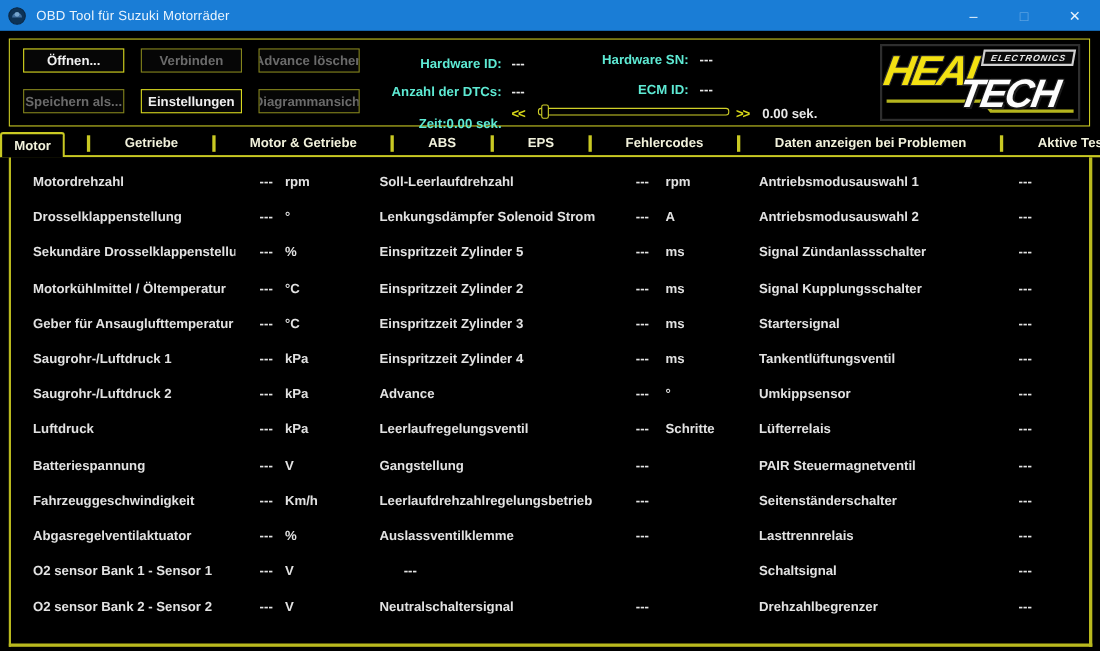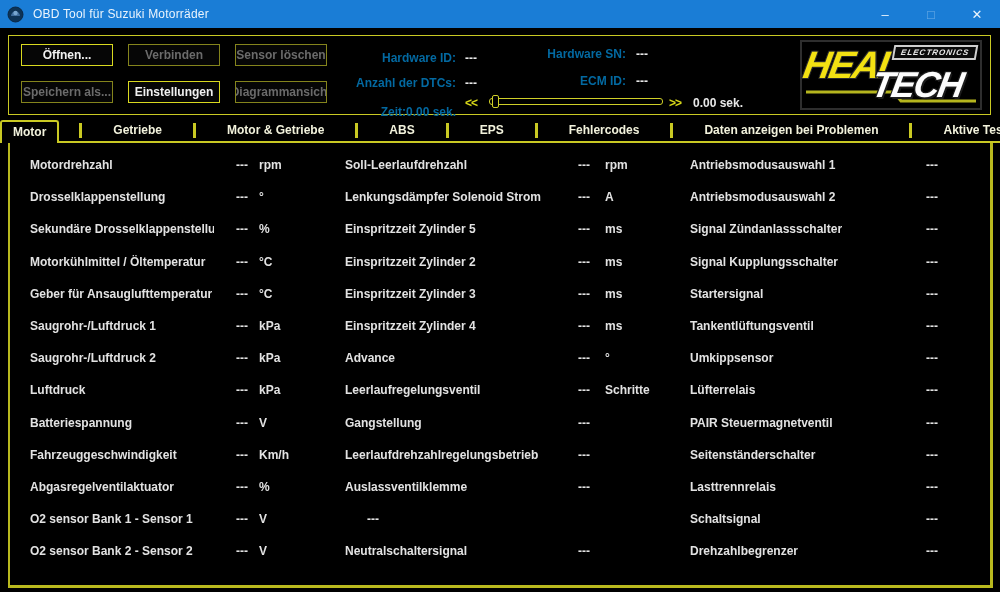--- a/index.html
+++ b/index.html
@@ -20,21 +20,21 @@
   
   .toolbar { position:absolute; left:8px; top:35px; width:983px; height:80px;
              border:1px solid #c9c923; background:#000; }
   .btn-grid { position:absolute; left:12px; top:8px; display:grid;
               grid-template-columns:repeat(3,92px); column-gap:15px; row-gap:15px; }
   .tb-btn { height:22px; background:#060606; border:1px solid #d9d91f; color:#f0f0f0;
             font-size:12px; font-weight:700; display:flex; align-items:center;
             justify-content:center; white-space:nowrap; overflow:hidden; }
   .tb-btn.disabled { color:#6b6b6b; border-color:#84841c; }
 
-  .info-label { position:absolute; font-size:12px; font-weight:700; color:#0369a1;
+  .info-label { position:absolute; font-size:12px; font-weight:700; color:#5eead4;
                 text-align:right; white-space:nowrap; }
   .info-value { position:absolute; font-size:12px; font-weight:700; color:#e8e8e8;
                 white-space:nowrap; }
   .scrub { position:absolute; font-size:12px; font-weight:700; color:#d8d818; letter-spacing:-1px; }
   .slider { position:absolute; left:480px; top:62px; width:174px; height:7px;
             border:1px solid #cfcf28; border-radius:3px; background:#000; }
   .slider-handle { position:absolute; left:2px; top:-4px; width:7px; height:13px;
                    border:1px solid #cfcf28; border-radius:2px; background:#000; }
 
   
@@ -98,21 +98,21 @@
       <span class="win-btn">–</span>
       <span class="win-btn dim">□</span>
       <span class="win-btn">✕</span>
     </div>
   </div>
 
   <div class="toolbar">
     <div class="btn-grid" id="btn-grid">
         <div class="tb-btn">Öffnen...</div>
         <div class="tb-btn disabled">Verbinden</div>
-        <div class="tb-btn disabled">Sensor löschen</div>
+        <div class="tb-btn disabled">Advance löschen</div>
         <div class="tb-btn disabled">Speichern als...</div>
         <div class="tb-btn">Einstellungen</div>
         <div class="tb-btn disabled">Diagrammansicht</div>
       </div>
 
     <span class="info-label" style="left:280px; top:15px; width:167px;">Hardware ID:</span>
     <span class="info-value" style="left:456px; top:15px;">---</span>
 
     <span class="info-label" style="left:470px; top:11px; width:147px;">Hardware SN:</span>
     <span class="info-value" style="left:627px; top:11px;">---</span>

